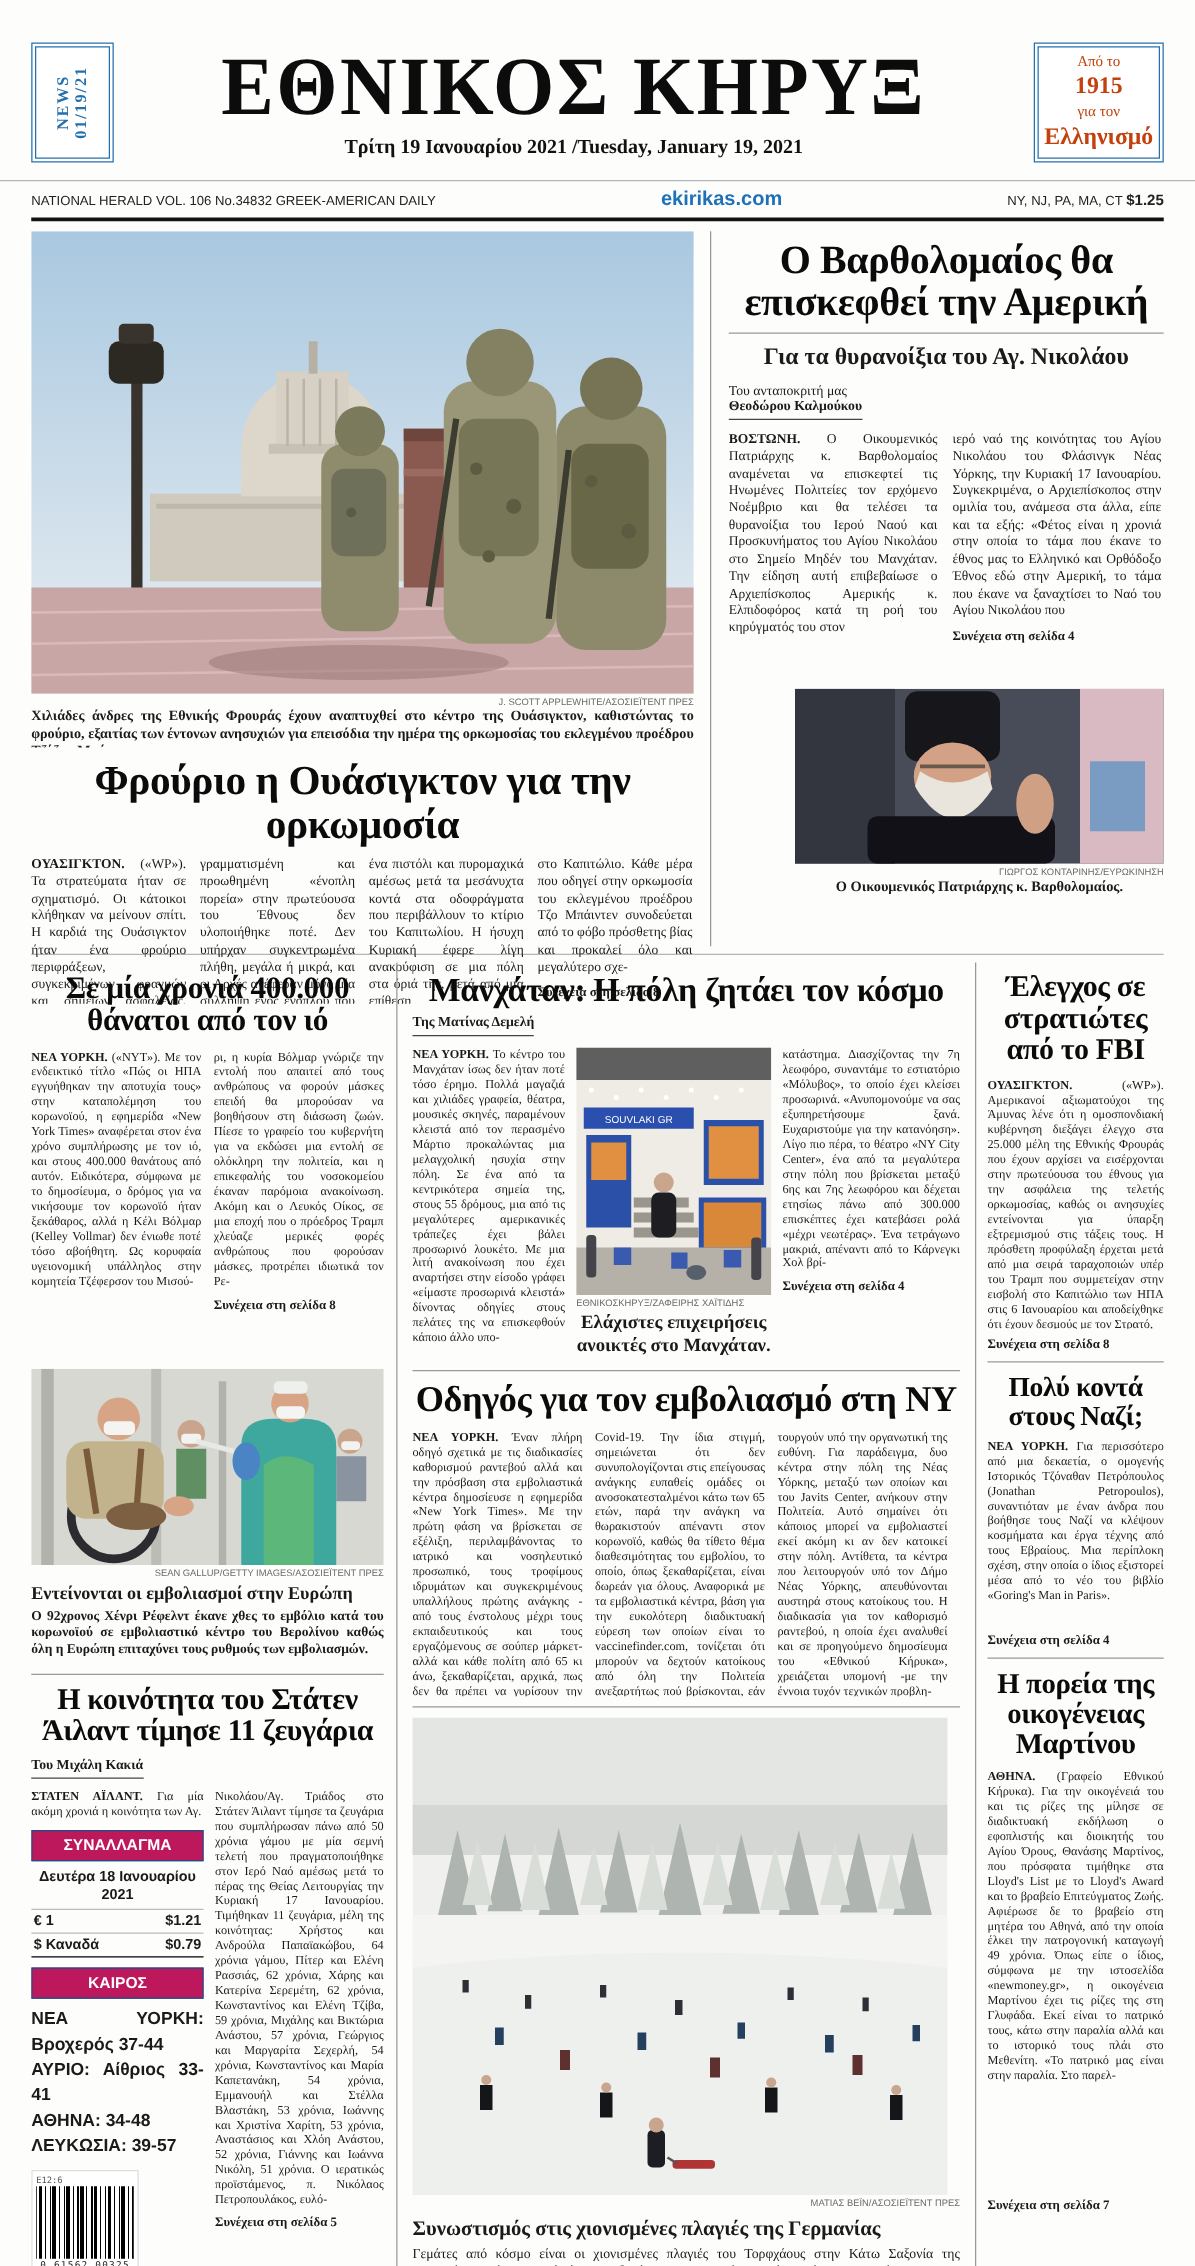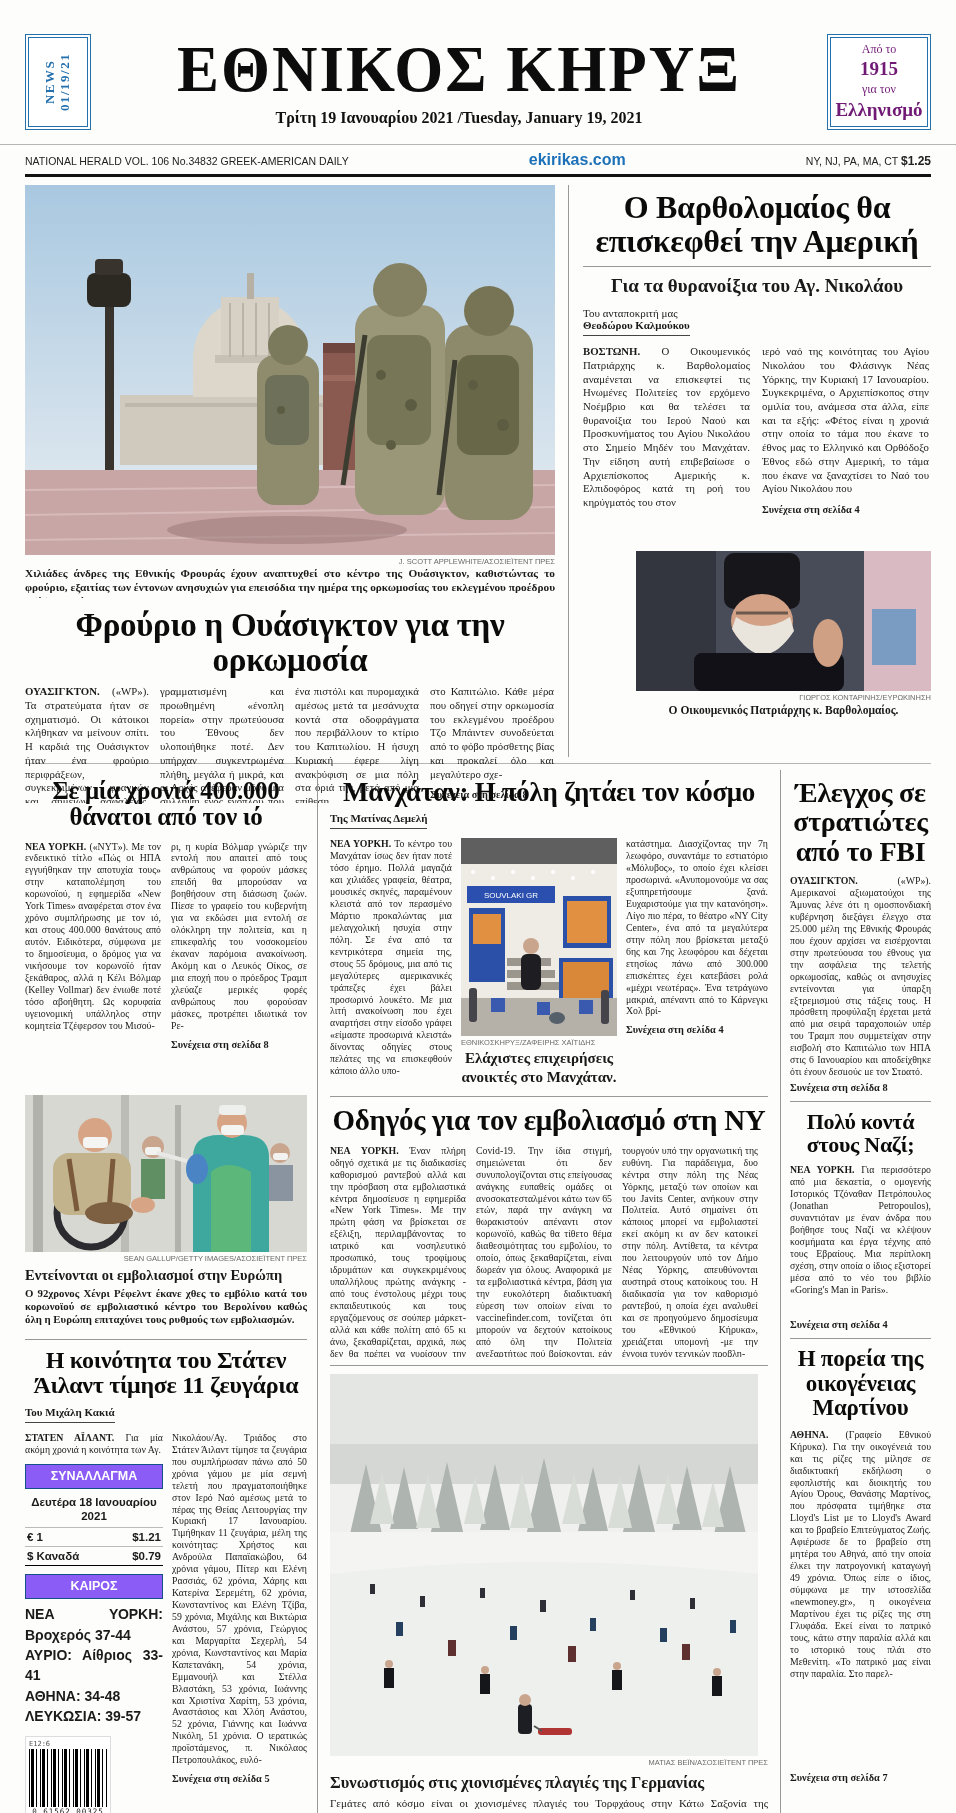--- a/index.html
+++ b/index.html
@@ -9,21 +9,21 @@
   .masthead{display:flex;align-items:center;justify-content:space-between;margin:30px 25px 0 25px;height:104px;}
   .stamp{border:1px solid #2470ad;padding:2px;background:#fff;}
   .stamp-in{border:1px solid #2470ad;display:flex;align-items:center;justify-content:center;}
   .news-box .stamp-in{width:58px;height:88px;}
   .news-rot{transform:rotate(-90deg);white-space:nowrap;text-align:center;line-height:1.15;
             font-weight:bold;font-size:13px;color:#2470ad;letter-spacing:1.5px;}
   .mast-center{flex:1;text-align:center;}
   .paper-title{font-size:63px;font-weight:bold;letter-spacing:2px;color:#0c0c0c;line-height:1;
                transform:scaleY(1.05);margin:0;}
   .dateline{font-size:16px;font-weight:bold;margin-top:8px;color:#111;}
-  .since-box .stamp-in{width:96px;height:88px;flex-direction:column;font-size:12px;line-height:1.3;color:#701a75;}
+  .since-box .stamp-in{width:96px;height:88px;flex-direction:column;font-size:12px;line-height:1.3;color:#c2410c;}
   .since-box b{font-size:19px;font-family:Liberation Serif, serif;}
   .rule-gray{border:0;border-top:1px solid #b5b5b5;margin:10px 0 0 0;}
   .info-row{display:flex;align-items:baseline;justify-content:space-between;margin:6px 25px 5px 25px;
             font-family:"Liberation Sans",sans-serif;font-size:10.5px;color:#222;}
   .website{color:#1d71b8;font-weight:bold;font-size:16px;}
   .price b{font-size:12px;}
   .rule-black{border:0;border-top:3px solid #121212;margin:2px 25px 0 25px;}
   
   .hl{font-weight:bold;text-align:center;color:#0b0b0b;line-height:1.05;letter-spacing:-0.3px;}
   .body-lg{font-size:10.8px;line-height:1.27;text-align:justify;}
@@ -59,21 +59,21 @@
   .col-mid{width:452px;padding:0 12px;border-left:1px solid #999;border-right:1px solid #999;}
   .col-right{width:152px;padding-left:9px;}
   .hl-deaths{font-size:25px;margin:8px 0 10px 0;}
   .deaths-cols>div{width:136px;margin-right:10px;height:246px;}
   .deaths-cols>div:last-child{margin-right:0;}
   .vacc-sub{font-weight:bold;font-size:14.5px;margin:4px 0 3px 0;}
   .hl-staten{font-size:24px;margin:8px 0 8px 0;}
   .staten-cols>div.c1{width:138px;margin-right:9px;}
   .staten-cols>div.c2{width:135px;height:432px;}
   
-  .blue-banner{background:#8b5cf6;border:1px solid #14508a;color:#fff;text-align:center;font-weight:bold;
+  .blue-banner{background:#be185d;border:1px solid #14508a;color:#fff;text-align:center;font-weight:bold;
                font-family:"Liberation Sans",sans-serif;font-size:12.5px;padding:4px 0;margin-top:8px;}
   .ex-date{font-family:"Liberation Sans",sans-serif;font-weight:bold;font-size:11.5px;text-align:center;margin:6px 0 4px 0;}
   .ex-row{display:flex;justify-content:space-between;font-family:"Liberation Sans",sans-serif;
           font-weight:bold;font-size:11.5px;padding:2px 2px;border-top:1px solid #bbb;}
   .weather{font-family:"Liberation Sans",sans-serif;font-weight:bold;font-size:14px;line-height:1.45;margin-top:5px;}
   .barcode-wrap{margin:10px 0 6px 0;width:78px;background:#fff;border:1px solid #ddd;padding:3px;}
   .barcode-mark{font-family:"DejaVu Sans Mono",monospace;font-size:7px;color:#555;}
   .barcode{height:58px;background:repeating-linear-gradient(90deg,#000 0 1px,#fff 1px 2px,#000 2px 5px,#fff 5px 7px,#000 7px 8px,#fff 8px 11px);}
   .barcode-digits{font-family:"DejaVu Sans Mono",monospace;font-size:7.5px;letter-spacing:1px;text-align:center;color:#222;}
   .phone{font-family:"Liberation Sans",sans-serif;font-weight:bold;font-size:15px;line-height:1.4;}
@@ -82,21 +82,21 @@
   .manh-row{display:flex;margin-top:2px;}
   .manh-c1{width:122px;margin-right:9px;height:250px;}
   .manh-photo{width:156px;margin-right:9px;}
   .manh-c2{width:142px;height:250px;}
   .manh-cap{font-weight:bold;font-size:15px;text-align:center;line-height:1.25;margin-top:2px;}
   .hl-guide{font-size:29px;margin:8px 0 9px 0;}
   .guide-cols>div{width:136px;margin-right:10px;height:212px;}
   .guide-cols>div:last-child{margin-right:0;}
   .germ-sub{font-weight:bold;font-size:16.5px;margin:6px 0 4px 0;}
   
-  .hl-fbi{font-size:28px;margin:8px 0 9px 0;}
+  .hl-fbi{font-size:24px;margin:8px 0 9px 0;}
   .fbi-body{height:200px;overflow:hidden;}
   .hl-nazi{font-size:22px;margin:6px 0 8px 0;}
   .nazi-body{height:148px;overflow:hidden;}
   .hl-mart{font-size:23px;margin:8px 0 9px 0;}
   .mart-body{height:336px;overflow:hidden;}
 </style>
 </head>
 <body>
 
 <div class="page">

